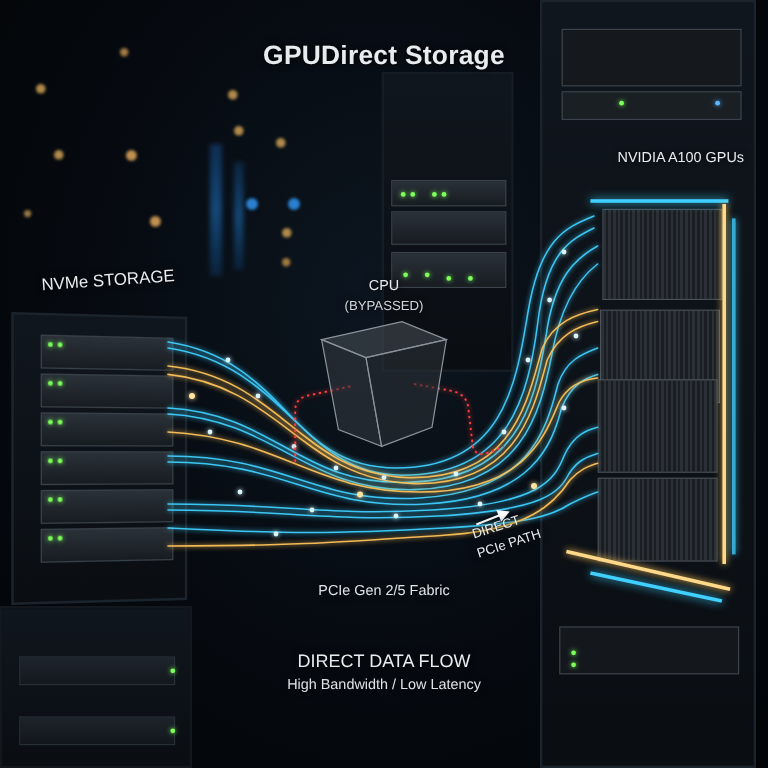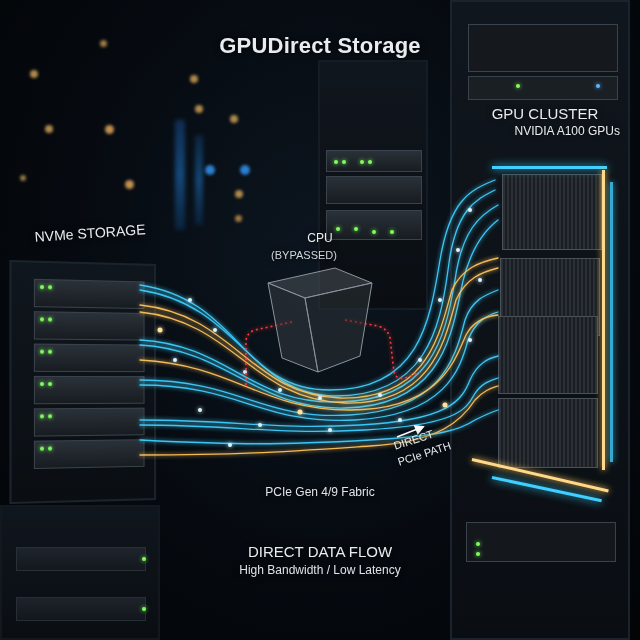--- a/index.html
+++ b/index.html
@@ -161,28 +161,27 @@
     </g>
 
     <g stroke="#ffffff" stroke-width="1.8" fill="#ffffff">
       <line x1="397" y1="437" x2="420" y2="428"></line>
       <polygon points="423,427 415,426 418,433"></polygon>
     </g>
   </svg>
 
   <div class="txt" style="left:0;width:640px;top:33px;font-size:22px;font-weight:bold;letter-spacing:.2px;">GPUDirect Storage</div>
 
-  <div class="txt" style="left:470px;width:150px;top:105px;font-size:15px;">GPU CLUSTER</div>
   <div class="txt" style="left:470px;width:150px;top:124px;font-size:12px;text-align:right;">NVIDIA A100 GPUs</div>
 
   <div class="txt" style="left:30px;width:120px;top:225px;font-size:14px;transform:rotate(-4deg);">NVMe STORAGE</div>
 
   <div class="txt" style="left:290px;width:60px;top:231px;font-size:12px;">CPU</div>
-  <div class="txt" style="left:264px;width:80px;top:249px;font-size:11px;color:#d0d6dc;">(BYPASSED)</div>
+  <div class="txt" style="left:280px;width:80px;top:249px;font-size:11px;color:#d0d6dc;">(BYPASSED)</div>
 
   <div class="txt" style="left:394px;top:440px;font-size:11px;text-align:left;transform:rotate(-18deg);transform-origin:left;">DIRECT</div>
   <div class="txt" style="left:398px;top:456px;font-size:11px;text-align:left;transform:rotate(-18deg);transform-origin:left;">PCIe PATH</div>
 
-  <div class="txt" style="left:220px;width:200px;top:485px;font-size:12px;color:#dfe4e8;">PCIe Gen 4/9 Fabric</div>
+  <div class="txt" style="left:220px;width:200px;top:485px;font-size:12px;color:#dfe4e8;">PCIe Gen 2/5 Fabric</div>
 
   <div class="txt" style="left:200px;width:240px;top:563px;font-size:12px;color:#dfe4e8;">High Bandwidth / Low Latency</div>
   <div class="txt" style="left:200px;width:240px;top:543px;font-size:15px;">DIRECT DATA FLOW</div>
 </div>
 
 </body></html>

